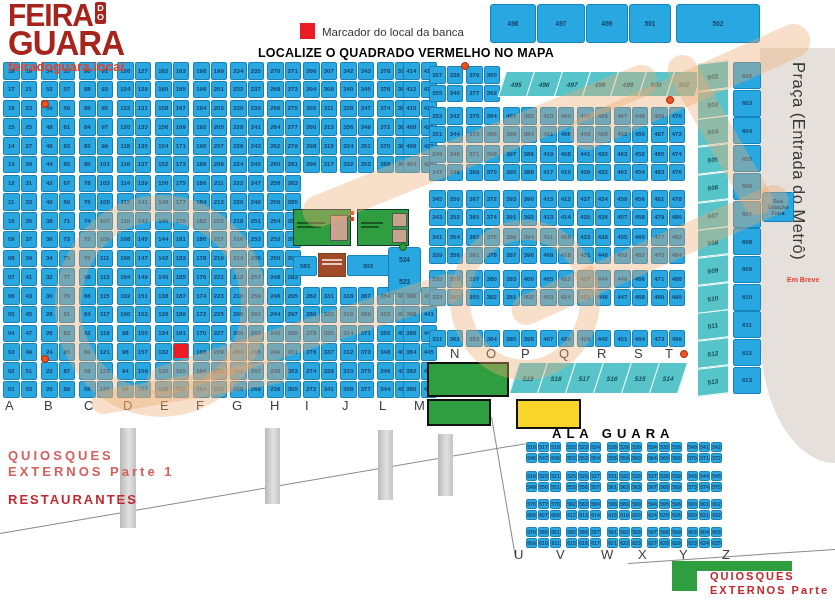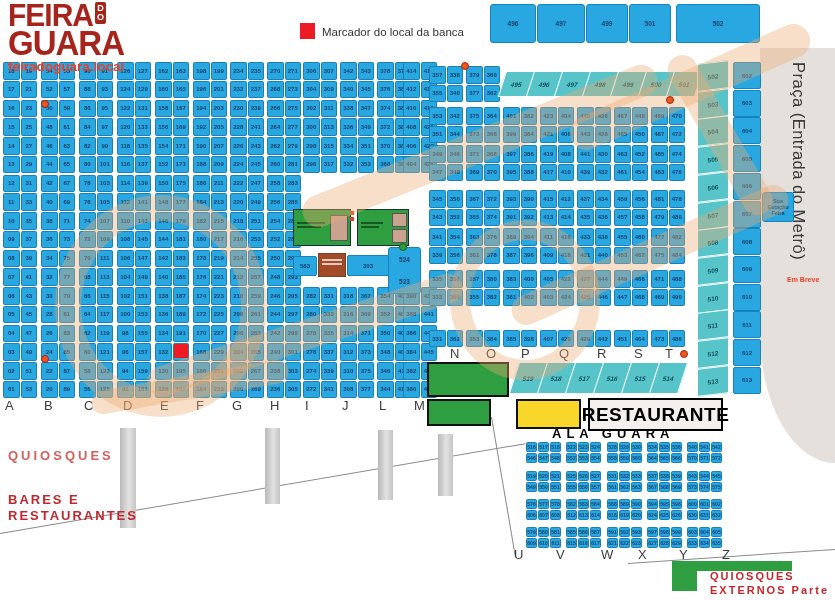--- a/index.html
+++ b/index.html
@@ -116,20 +116,21 @@
         <span>D</span>
         <span>O</span>
       </span>
     </div>
     <div class="logo-word logo-w2">GUARA</div>
     <div class="site">feiradoguara.local</div>
   </div>
 
   <div class="abs legend-square"></div>
   <div class="abs legend-label">Marcador do local da banca</div>
+  <div class="abs heading">LOCALIZE O QUADRADO VERMELHO NO MAPA</div>
 
   <div class="abs metro"></div>
   <div class="abs metro-label">Praça (Entrada do Metrô)</div>
   <div class="abs embreve">Em Breve</div>
   <div class="abs station">
     <span>Sua</span>
     <span>Estação</span>
     <span>Feira</span>
   </div>
 
@@ -158,33 +159,30 @@
   </div>
   <div class="abs tallblue">
     <span>524</span>
     <span>523</span>
   </div>
   <div class="dot dot-green" style="left:399px;top:243px;"></div>
 
   <div class="abs bigbox" style="left:427px;top:362px;width:78px;height:31px;background:var(--green);"></div>
   <div class="abs bigbox" style="left:427px;top:399px;width:60px;height:23px;background:var(--green);"></div>
   <div class="abs bigbox" style="left:516px;top:399px;width:61px;height:26px;background:var(--yellow);"></div>
-  <div class="abs rest-box">
-    <span>RESTAURANTE</span>
-  </div>
 
   <div class="abs ala-title">
     <span>ALA GUARA</span>
   </div>
 
   <div class="abs q1">
     <div>QUIOSQUES</div>
+    <div>EXTERNOS Parte 1</div>
   </div>
   <div class="abs bares">
-    <div>BARES E</div>
     <div>RESTAURANTES</div>
   </div>
 
   <div class="abs q2-green"></div>
   <div class="abs q2-white"></div>
   <div class="abs q2-text">
     <div>QUIOSQUES</div>
     <div>EXTERNOS Parte 2</div>
   </div>
 

